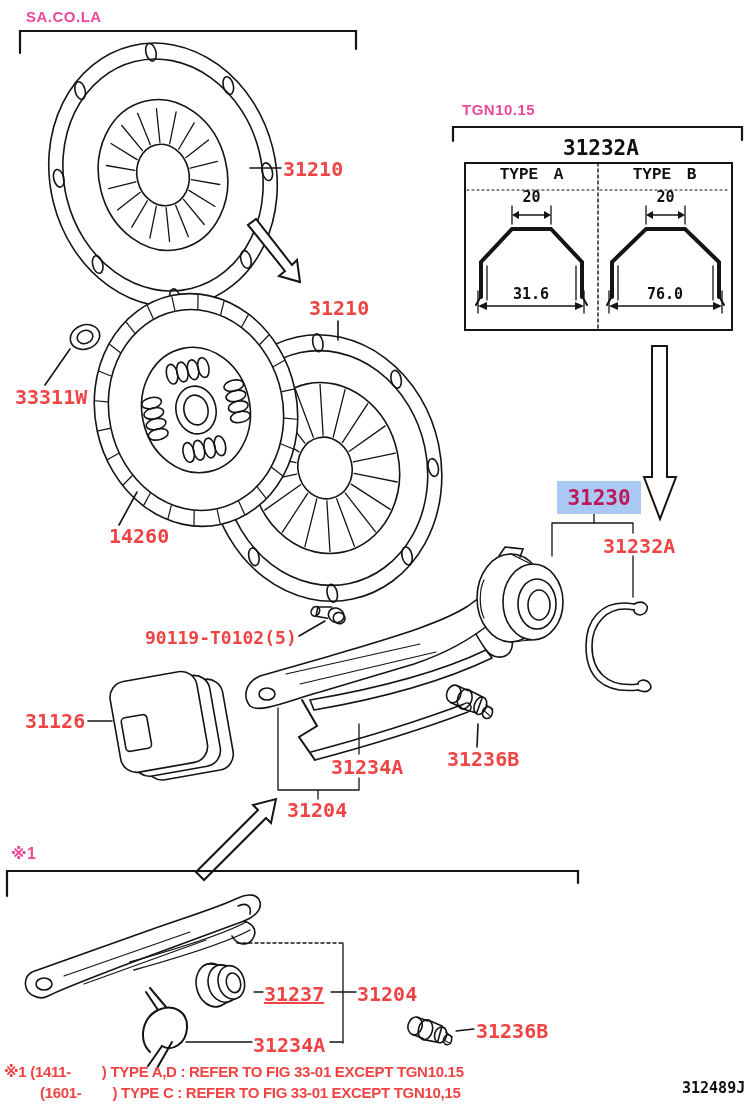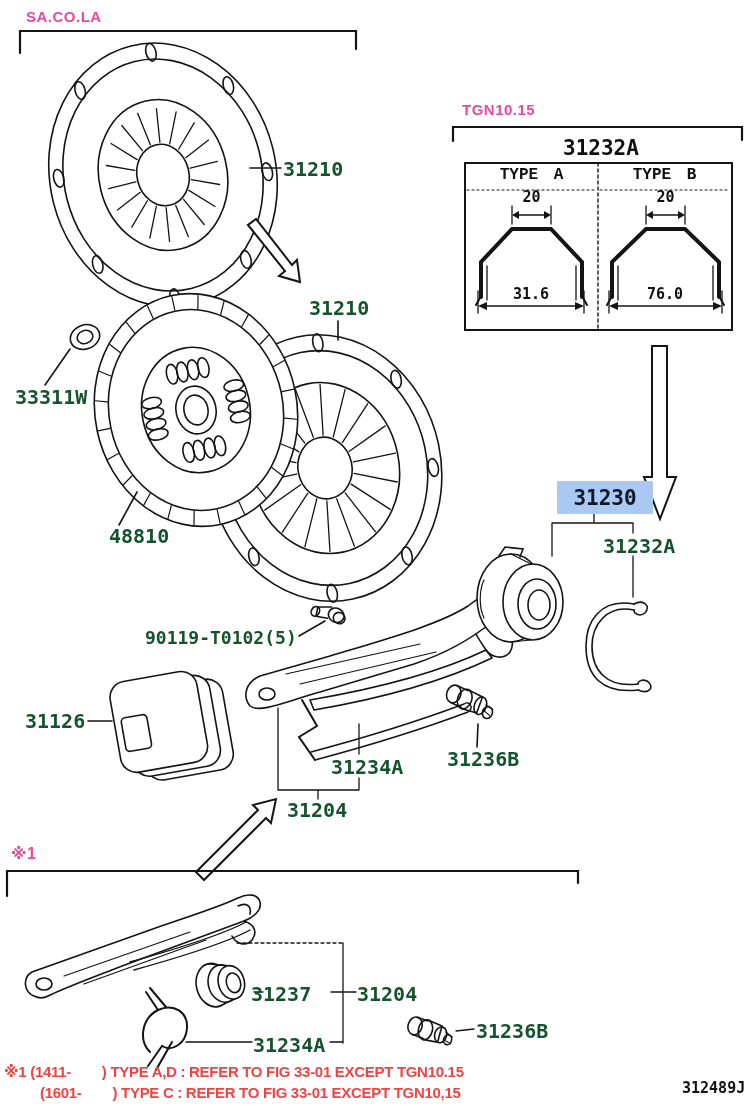--- a/index.html
+++ b/index.html
@@ -4,30 +4,30 @@
 <style>
   html,body{margin:0;padding:0;}
   body{
     width:756px;height:1108px;position:relative;background:#ffffff;
     font-family:"Liberation Sans","DejaVu Sans",sans-serif;color:#101010;
     overflow:hidden;
   }
   svg.art{position:absolute;left:0;top:0;width:756px;height:1108px;}
   .lbl{
     position:absolute;font-family:"DejaVu Sans Mono","Liberation Mono",monospace;
-    font-weight:bold;font-size:20px;line-height:1;white-space:nowrap;color:#14532d;
+    font-weight:bold;font-size:20px;line-height:1;white-space:nowrap;color:#ef4444;
   }
   .lbl-sm{font-size:18px;}
   .grp{
     position:absolute;font-weight:bold;font-size:15px;letter-spacing:.5px;
     line-height:1;white-space:nowrap;color:#ec4899;
   }
   .hl{
-    position:absolute;left:557px;top:481px;width:96px;height:33px;
-    background:#a9c9f2;color:#0f172a;display:flex;align-items:center;justify-content:center;
+    position:absolute;left:557px;top:481px;width:84px;height:33px;
+    background:#a9c9f2;color:#be185d;display:flex;align-items:center;justify-content:center;
     font-family:"DejaVu Sans Mono","Liberation Mono",monospace;font-weight:bold;font-size:21px;
   }
   .inset-title{
     position:absolute;left:563px;top:138px;font-family:"DejaVu Sans Mono",monospace;
     font-weight:bold;font-size:21px;line-height:1;
   }
   .cellhead{
     position:absolute;top:167px;width:131px;text-align:center;
     font-family:Liberation Mono, monospace;font-weight:bold;font-size:16px;word-spacing:6px;line-height:1;
   }
@@ -259,42 +259,42 @@
     <path d="M237,943 L343,943" stroke-width="1.3" stroke-dasharray="3,3"></path>
     <path stroke-width="1.3" d="M343,943 L343,1043 M254,992 L263,992 M331,992 L356,992 M186,1042 L252,1042 M330,1042 L343,1042 M456,1031 L474,1029"></path>
   </g>
 </svg>
 
 <div class="grp" style="left:26px;top:9px;">SA.CO.LA</div>
 
 <div class="lbl" style="left:283px;top:159px;">31210</div>
 <div class="lbl" style="left:309px;top:298px;">31210</div>
 <div class="lbl" style="left:15px;top:387px;">33311W</div>
-<div class="lbl" style="left:109px;top:526px;">48810</div>
+<div class="lbl" style="left:109px;top:526px;">14260</div>
 <div class="lbl lbl-sm" style="left:145px;top:629px;">90119-T0102(5)</div>
 <div class="lbl" style="left:25px;top:711px;">31126</div>
 <div class="lbl" style="left:331px;top:757px;">31234A</div>
 <div class="lbl" style="left:287px;top:800px;">31204</div>
 <div class="lbl" style="left:447px;top:749px;">31236B</div>
 
 <div class="hl">31230</div>
 <div class="lbl" style="left:603px;top:536px;">31232A</div>
 
 <div class="grp" style="left:462px;top:102px;">TGN10.15</div>
 <div class="inset-title">31232A</div>
 <div class="cellhead" style="left:466px;">TYPE A</div>
 <div class="cellhead" style="left:599px;">TYPE B</div>
 <div class="dim" style="left:517px;top:190px;width:29px;">20</div>
 <div class="dim" style="left:651px;top:190px;width:29px;">20</div>
 <div class="dim" style="left:497px;top:287px;width:68px;">31.6</div>
 <div class="dim" style="left:631px;top:287px;width:68px;">76.0</div>
 
 <div class="grp" style="left:11px;top:846px;font-size:16px;">※1</div>
 
-<div class="lbl" style="left:251px;top:984px;">31237</div>
+<div class="lbl" style="left:264px;top:984px;text-decoration:underline;">31237</div>
 <div class="lbl" style="left:357px;top:984px;">31204</div>
 <div class="lbl" style="left:253px;top:1035px;">31234A</div>
 <div class="lbl" style="left:476px;top:1021px;">31236B</div>
 
 <div class="foot" style="left:4px;top:1063px;">※1 (1411-        ) TYPE A,D : REFER TO FIG 33-01 EXCEPT TGN10.15</div>
 <div class="foot" style="left:40px;top:1084px;">(1601-        ) TYPE C : REFER TO FIG 33-01 EXCEPT TGN10,15</div>
 
 <div class="figcode">312489J</div>
 
 </body></html>

